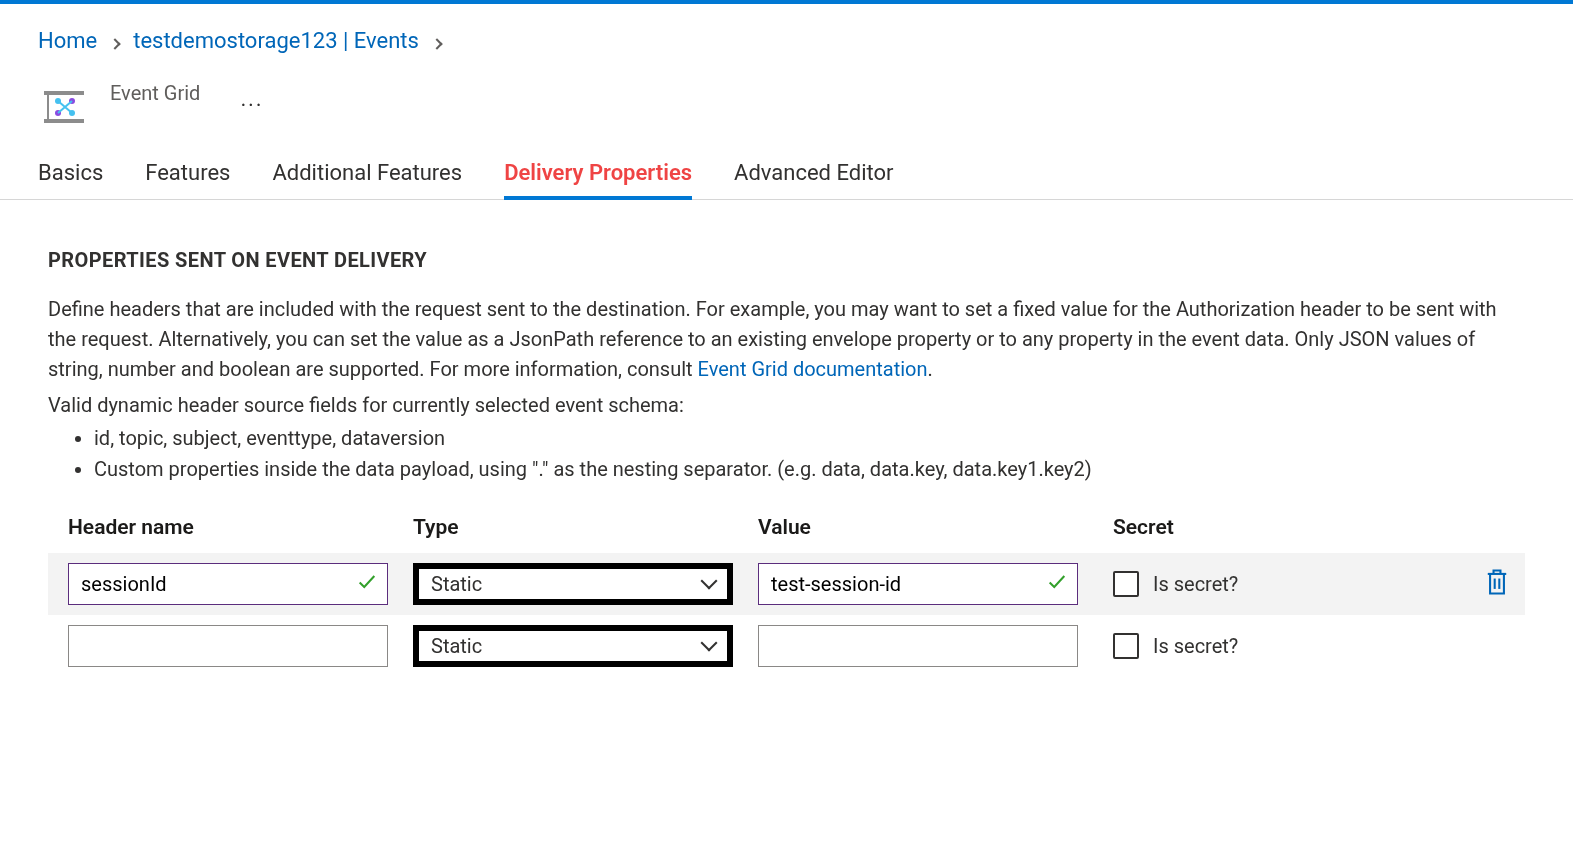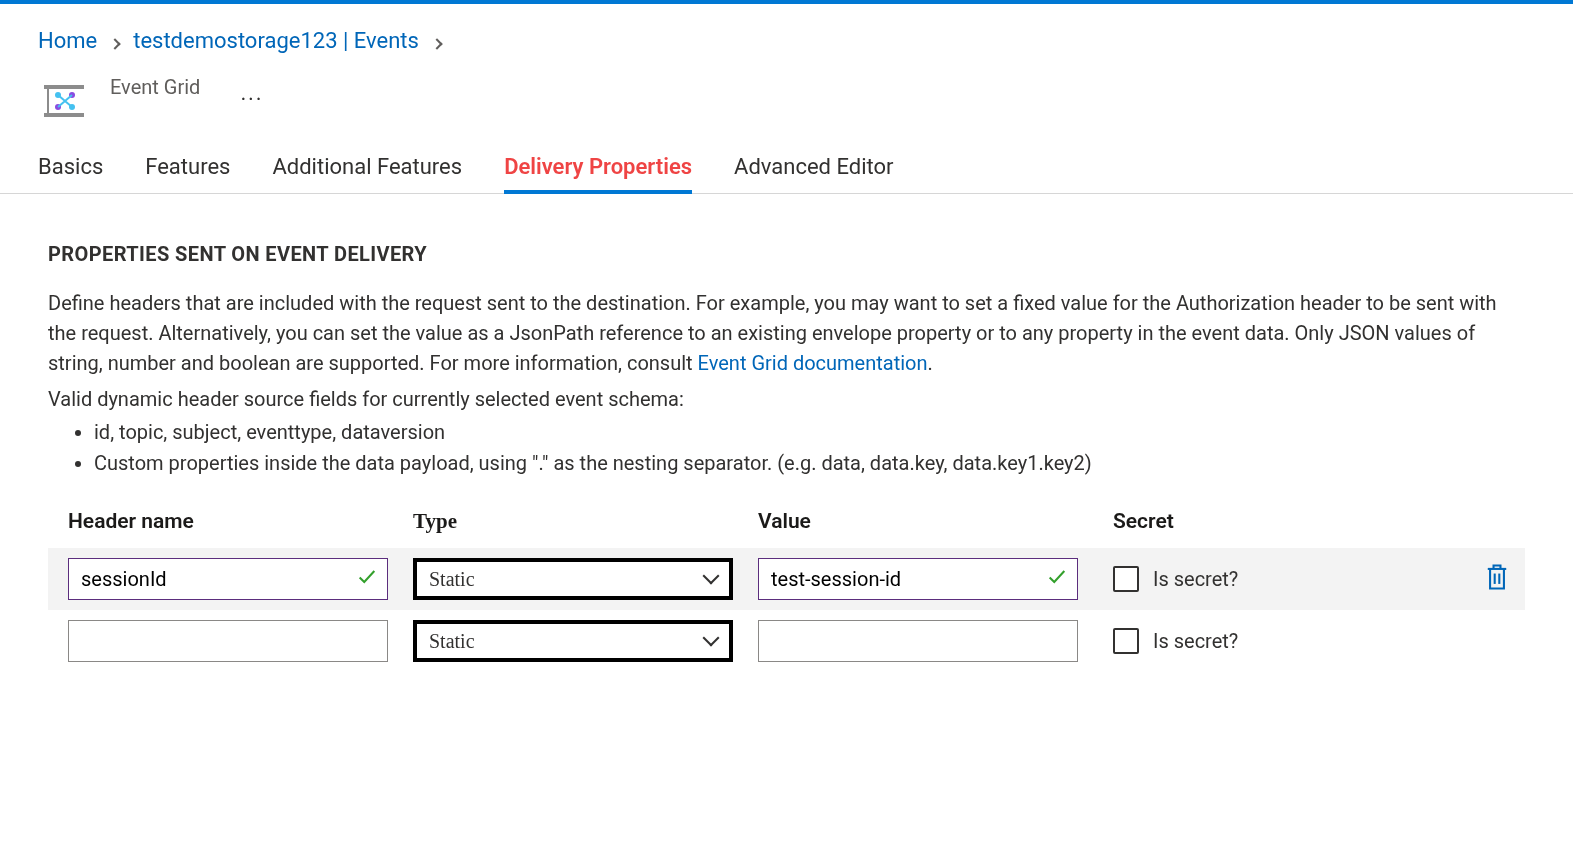--- a/index.html
+++ b/index.html
@@ -8,21 +8,21 @@
     font-size: 19px;
     color: #323130;
     background: #ffffff;
     width: 1573px;
   }
   .top-border { height: 4px; background: #0078d4; width: 100%; }
 
   .content { padding: 24px 38px 0 38px; }
 
   
-  .breadcrumb { display:flex; align-items:flex-end; gap:12px; font-size:22px; margin-bottom:16px;}
+  .breadcrumb { display:flex; align-items:flex-end; gap:12px; font-size:22px; margin-bottom:22px;}
   .breadcrumb a { color:#0066b8; text-decoration:none; cursor:pointer;}
   .breadcrumb .sep { color:#605e5c; font-weight:300;}
   .chev-small { display:inline-block; width:8px; height:8px; border-right:2px solid #605e5c; border-bottom:2px solid #605e5c; transform: rotate(-45deg); margin:0 2px;}
 
   
   .header { display:flex; align-items:flex-start; gap:20px; margin-bottom:26px;}
   .header-icon-wrap { flex-shrink:0; margin-top:6px;}
   .header-text h1 { font-size:40px; font-weight:600; color:#1b1a19; line-height:1.1;}
   .header-text .sub { font-size:20px; color:#605e5c; margin-top:6px;}
   .dots { font-size:22px; color:#323130; letter-spacing:2px; margin-left:20px; margin-top:18px; cursor:pointer;}
@@ -39,21 +39,21 @@
   .desc { font-size:20px; line-height:1.5; color:#323130; margin-bottom:9px;}
   .desc a { color:#0066b8; text-decoration:none; cursor:pointer;}
   .valid-intro { font-size:20px; margin-bottom:6px;}
   ul.valid-list { list-style: disc; padding-left:46px; font-size:20px; line-height:1.55; margin-bottom:30px;}
 
   
   .table { width:100%; }
   .thead { display:flex; padding:0 44px 0 20px; gap:0; margin-bottom:14px;}
   .th { font-size:21px; font-weight:600; color:#1b1a19;}
   .col-name { flex:0 0 345px; }
-  .col-type { flex:0 0 345px;font-family:Liberation Serif, serif; }
+  .col-type { flex:0 0 345px; }
   .col-value{ flex:0 0 355px; }
   .col-secret{ flex:1 1 auto; }
   .col-actions { flex:0 0 48px; }
 
   .row { display:flex; align-items:center; padding:10px 10px 10px 20px; gap:0;}
   .row.filled { background:#f3f3f3; }
 
   .cell { display:flex; align-items:center; padding-right:24px;}
   .cell.col-actions { justify-content:flex-end; padding-right:4px;}
 
@@ -61,21 +61,21 @@
   .inputwrap input {
     width:100%; height:42px; font-size:20px; padding:4px 40px 4px 12px;
     border:1px solid #8a8886; background:#fff; font-family:inherit;
   }
   .inputwrap.valid input { border:1px solid #5b2d7d;}
   .inputwrap .check {
     position:absolute; right:10px; top:50%; transform:translateY(-50%);
     color:#107c10; font-size:22px;
   }
   .select {
-    width:100%; max-width:320px; height:42px; border:4px solid #000000; background:#fff;
+    width:100%; max-width:320px; height:42px; border:6px solid #000000; background:#fff;
     display:flex; align-items:center; justify-content:space-between; padding:0 12px; cursor:pointer;
     font-size:20px;
   }
   .select .chev-down { width:12px; height:12px; border-right:2px solid #323130; border-bottom:2px solid #323130; transform:rotate(45deg); margin-top:-6px;}
 
   .chk { display:flex; align-items:center; gap:14px; font-size:20px;}
   .chk .box { width:26px; height:26px; border:2px solid #323130; border-radius:2px; background:#fff; cursor:pointer;}
 
   .trash { cursor:pointer; color:#0066b8; }
   .trash svg { width:28px; height:30px; }

